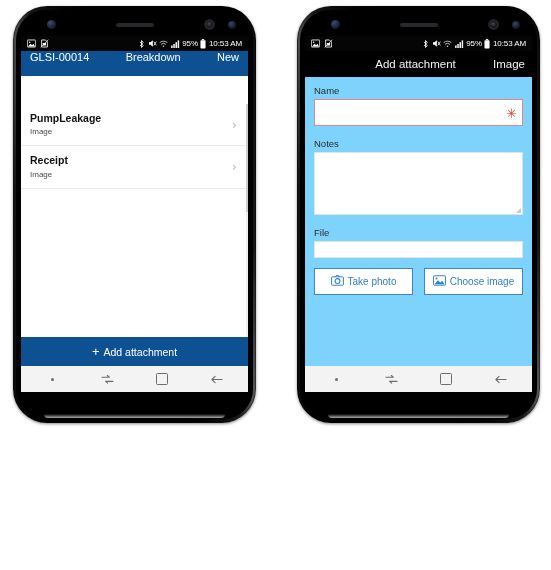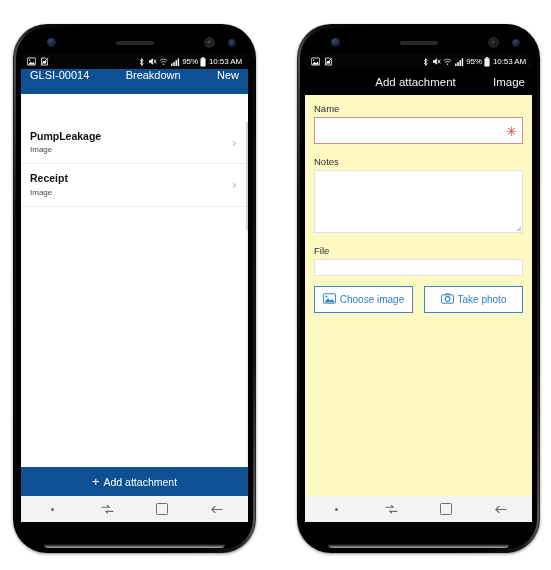--- a/index.html
+++ b/index.html
@@ -11,23 +11,23 @@
     width: 551px;
     height: 570px;
     position: relative;
     font-family: "Liberation Sans", sans-serif;
     overflow: hidden;
   }
 
   
   .phone {
     position: absolute;
-    top: 24px;
+    top: 6px;
     width: 243px;
-    height: 529px;
+    height: 417px;
     border-radius: 34px;
     background: linear-gradient(100deg, #2a2a2c 0%, #0d0d0f 10%, #000 28%, #000 72%, #111113 90%, #3a3a3d 100%);
     box-shadow: 0 1px 3px rgba(0,0,0,0.45);
     box-sizing: border-box;
     padding: 16px;
   }
   .phone.left  { left: 13px; }
   .phone.right { left: 297px; }
 
   .phone-edge {
@@ -269,21 +269,21 @@
     justify-content: space-around;
     padding: 0 4px;
   }
   .nav-item { display:flex; align-items:center; justify-content:center; width: 34px; height: 20px; }
   .nav-dot { width: 3px; height: 3px; border-radius: 50%; background: #6c6c6c; }
   .nav-sq { width: 10px; height: 10px; border: 1.2px solid #6c6c6c; border-radius: 1.5px; }
 
   
   .form {
     flex: 1;
-    background: #fef9c3;
+    background: #7dd3fc;
     padding: 6px 9px 0 9px;
     overflow: hidden;
   }
   .field-label {
     font-size: 9.5px;
     color: #2b2b2b;
     margin-bottom: 3px;
     margin-top: 2px;
   }
   .text-input {
@@ -561,40 +561,40 @@
 
         <div class="field-label">Notes</div>
         <div class="notes-area"></div>
 
         <div class="spacer-10"></div>
 
         <div class="field-label">File</div>
         <div class="file-input"></div>
 
         <div class="btn-row">
+          <div class="outline-btn">
+            <span>
+              <svg width="13" height="11" viewBox="0 0 16 13">
+                  <rect x="0.7" y="2" width="14.6" height="10.3" rx="0.8" fill="none" stroke="#2f7fc6" stroke-width="1.2"></rect>
+                  <path d="M5 2 L6.1 0.6 H9.9 L11 2" fill="none" stroke="#2f7fc6" stroke-width="1.2"></path>
+                  <circle cx="8" cy="7.2" r="3" fill="none" stroke="#2f7fc6" stroke-width="1.3"></circle>
+                </svg>
+            </span>
+            <span>Take photo</span>
+          </div>
           <div class="outline-btn">
             <span>
               <svg width="13" height="11" viewBox="0 0 16 13">
                   <rect x="0.7" y="0.7" width="14.6" height="11.6" rx="0.8" fill="none" stroke="#2f7fc6" stroke-width="1.2"></rect>
                   <circle cx="4.3" cy="4" r="1.25" fill="#2f7fc6"></circle>
                   <path d="M1.8 11 L6.2 6.3 L9 9.2 L11.2 6.8 L14.2 11 Z" fill="#2f7fc6"></path>
                 </svg>
             </span>
             <span>Choose image</span>
           </div>
-          <div class="outline-btn">
-            <span>
-              <svg width="13" height="11" viewBox="0 0 16 13">
-                  <rect x="0.7" y="2" width="14.6" height="10.3" rx="0.8" fill="none" stroke="#2f7fc6" stroke-width="1.2"></rect>
-                  <path d="M5 2 L6.1 0.6 H9.9 L11 2" fill="none" stroke="#2f7fc6" stroke-width="1.2"></path>
-                  <circle cx="8" cy="7.2" r="3" fill="none" stroke="#2f7fc6" stroke-width="1.3"></circle>
-                </svg>
-            </span>
-            <span>Take photo</span>
-          </div>
         </div>
 
       </div>
 
 
       <div class="navbar">
         <div class="nav-item">
             <div class="nav-dot"></div>
           </div>
         <div class="nav-item">

